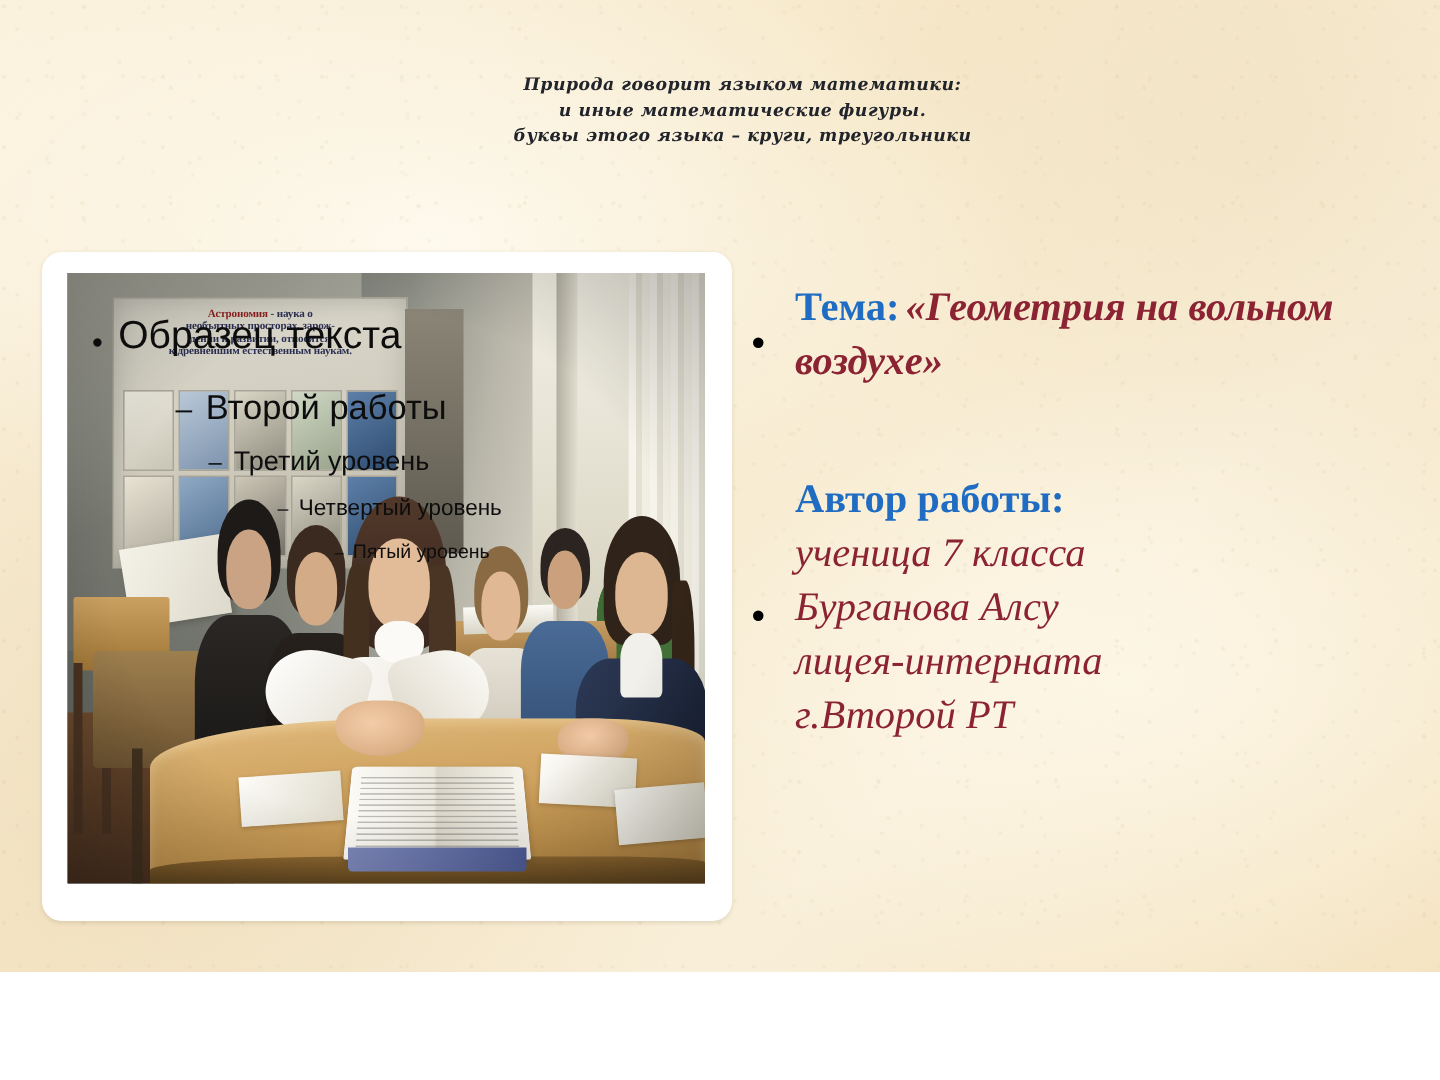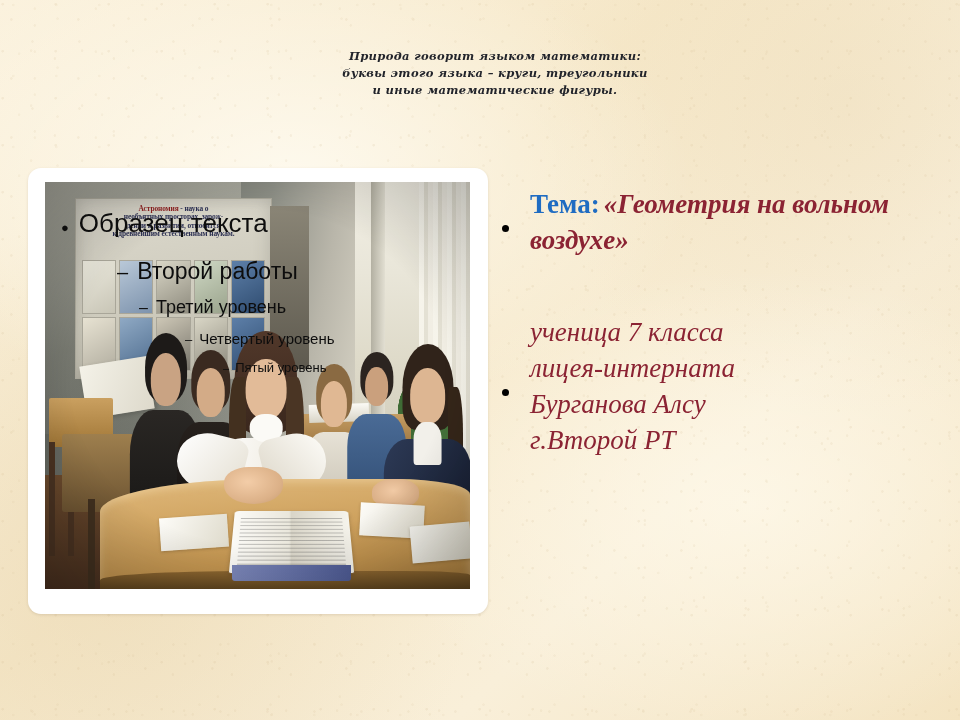--- a/index.html
+++ b/index.html
@@ -10,21 +10,21 @@
     width: 960px;
     height: 720px;
     overflow: hidden;
     font-family: "Liberation Serif", serif;
   }
 
   
   #slide {
     position: relative;
     width: 960px;
-    height: 720px;
+    height: 648px;
     background-color: #f6e9cd;
     background-image:
       radial-gradient(ellipse 70% 55% at 30% 25%, rgba(255,252,243,0.85) 0%, rgba(255,252,243,0) 60%),
       radial-gradient(ellipse 60% 50% at 78% 70%, rgba(255,250,236,0.7) 0%, rgba(255,250,236,0) 65%),
       radial-gradient(circle at 12% 80%, rgba(226,205,165,0.35) 0%, rgba(226,205,165,0) 35%),
       radial-gradient(circle at 88% 14%, rgba(231,212,174,0.30) 0%, rgba(231,212,174,0) 30%),
       linear-gradient(135deg, #fbf2de 0%, #f6e8c9 40%, #f9efd9 70%, #f4e4c2 100%);
     overflow: hidden;
   }
   
@@ -442,22 +442,22 @@
   }
   #blk2 .lbl { display: block; }
 </style>
 </head>
 <body>
 
 <div id="slide">
 
   <div id="epigraph">
     <div class="epi-line">Природа говорит языком математики:</div>
+    <div class="epi-line">и иные математические фигуры.</div>
     <div class="epi-line">буквы этого языка – круги, треугольники</div>
-    <div class="epi-line">и иные математические фигуры.</div>
   </div>
 
   <div id="photo-card">
 
     <div id="photo-frame">
 
       <div class="ph" id="ph-wall"></div>
       <div class="ph" id="ph-lightwall"></div>
       <div class="ph" id="ph-window"></div>
       <div class="ph" id="ph-window-frame"></div>
@@ -581,21 +581,22 @@
       <span class="bullet"></span>
       <span class="blk-text">
         <span class="lbl">Тема:</span>
         <span class="val">«Геометрия на вольном воздухе»</span>
       </span>
     </div>
 
     <div class="blk" id="blk2">
       <span class="bullet"></span>
       <span class="blk-text">
+        <span class="lbl">Автор работы:</span>
         <span class="val">ученица 7 класса</span>
+        <span class="val">Бурганова Алсу</span>
         <span class="val">лицея-интерната</span>
-        <span class="val">Бурганова Алсу</span>
         <span class="val">г.Второй РТ</span>
       </span>
     </div>
 
   </div>
 </div>
 
 </body></html>

